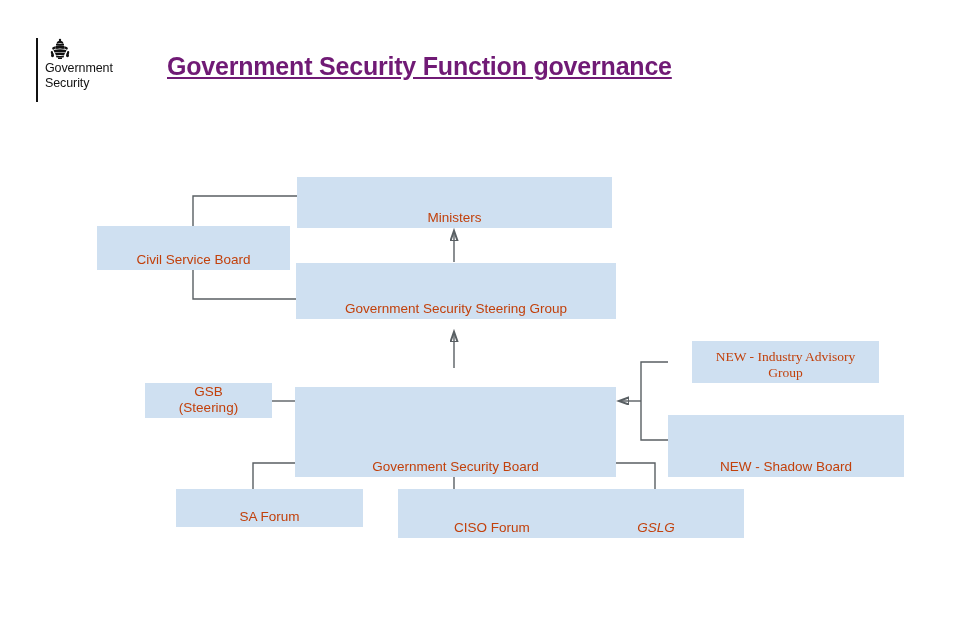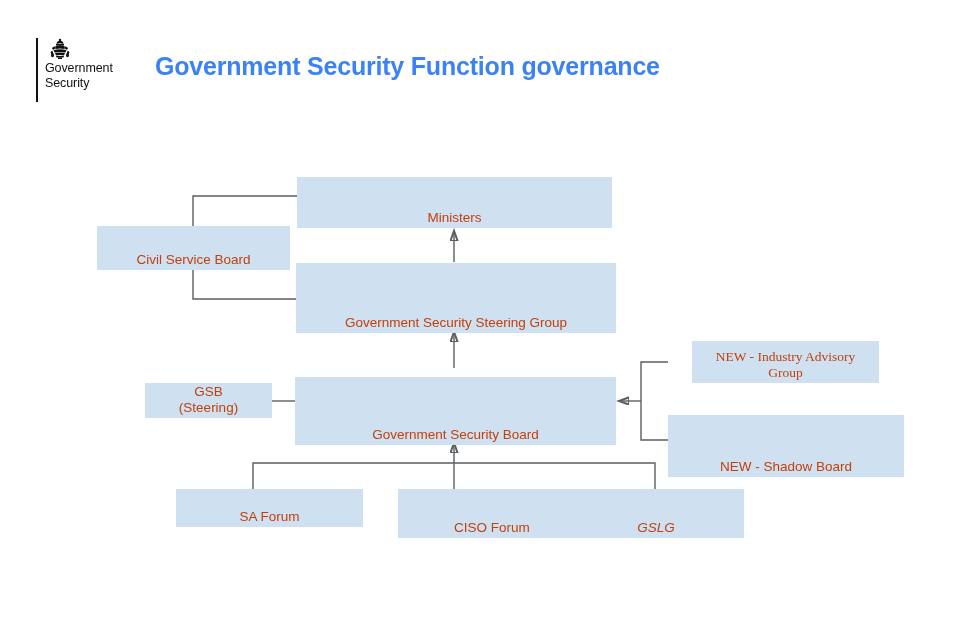--- a/index.html
+++ b/index.html
@@ -47,27 +47,28 @@
   }
   .brand-line {
     font-size: 12.5px;
     line-height: 15px;
     color: #111111;
     letter-spacing: -0.1px;
     white-space: nowrap;
   }
   .slide-title {
     position: absolute;
-    left: 155px;
+    left: 167px;
     top: 52px;
     font-size: 25px;
     font-weight: bold;
-    color: #3b82f6;
+    color: #701a75;
     letter-spacing: -0.2px;
     white-space: nowrap;
+    text-decoration: underline;
   }
 
   
   #diagram {
     position: absolute;
     left: 0;
     top: 0;
     width: 960px;
     height: 640px;
   }
@@ -161,29 +162,29 @@
     </svg>
 
     <div class="node" style="left:297px; top:177px; width:315px; height:51px;">
       <span>Ministers</span>
     </div>
 
     <div class="node" style="left:97px; top:226px; width:193px; height:44px;">
       <span>Civil Service Board</span>
     </div>
 
-    <div class="node" style="left:296px; top:263px; width:320px; height:70px;">
+    <div class="node" style="left:296px; top:263px; width:320px; height:56px;">
       <span>Government Security Steering Group</span>
     </div>
 
     <div class="node" style="left:145px; top:383px; width:127px; height:35px;">
       <span>GSB (Steering)</span>
     </div>
 
-    <div class="node" style="left:295px; top:377px; width:321px; height:68px;">
+    <div class="node" style="left:295px; top:387px; width:321px; height:90px;">
       <span>Government Security Board</span>
     </div>
 
     <div class="node" style="left:692px; top:341px; width:187px; height:42px;font-family:Liberation Serif, serif;">
       <span>NEW - Industry Advisory Group</span>
     </div>
 
     <div class="node" style="left:668px; top:415px; width:236px; height:62px;">
       <span>NEW - Shadow Board</span>
     </div>

